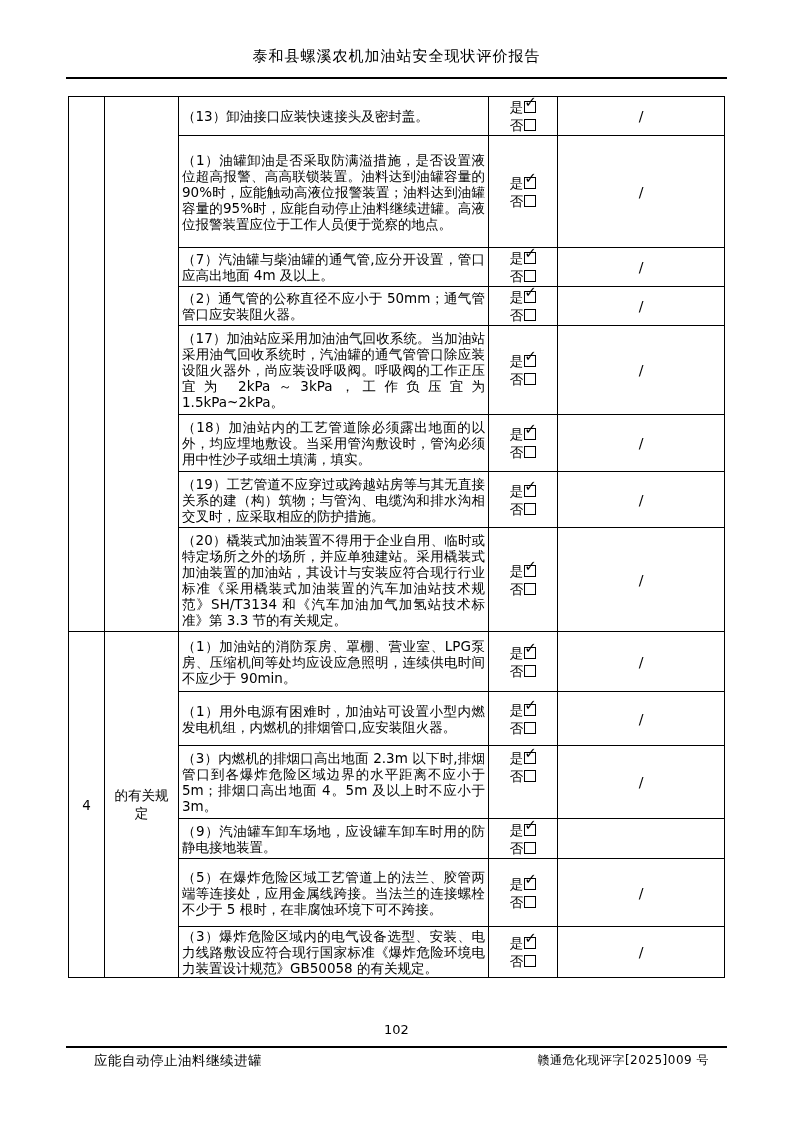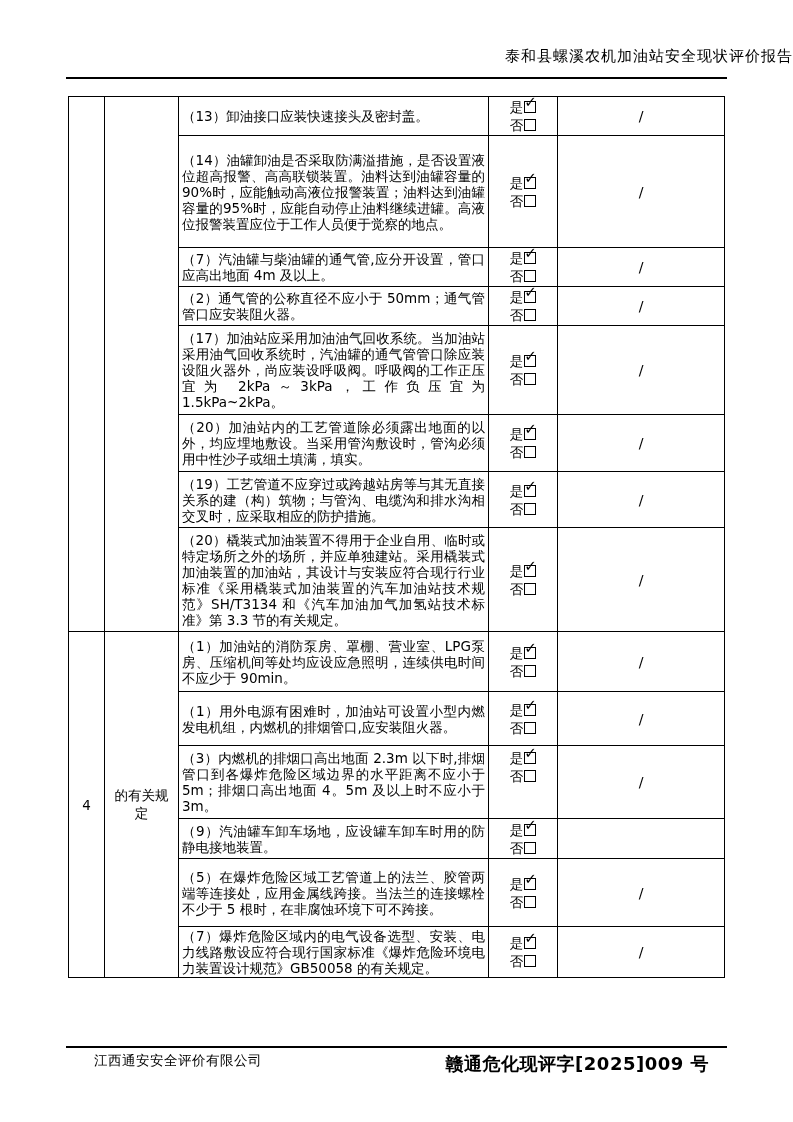--- a/index.html
+++ b/index.html
@@ -1,39 +1,39 @@
 <!DOCTYPE html>
 <html><head>
 <meta charset="utf-8">
 <style>
   html,body{margin:0;padding:0;background:#fff;}
   body{width:793px;height:1122px;position:relative;font-family:"DejaVu Sans",sans-serif;color:#000;}
   .page{position:absolute;inset:0;background:#fff;overflow:hidden;}
 
-  .header-title{position:absolute;top:47px;left:0;width:100%;text-align:right;
+  .header-title{position:absolute;top:47px;left:0;width:100%;text-align:center;
     font-size:15px;letter-spacing:1px;}
   .header-rule{position:absolute;top:77px;left:66px;width:661px;height:2px;background:#000;}
 
   table.doc{position:absolute;top:96px;left:68px;width:656px;border-collapse:collapse;
     table-layout:fixed;font-size:13.5px;}
   table.doc td{border:1.5px solid #000;vertical-align:middle;padding:1px 3px;overflow:hidden;}
   td.c-seq,td.c-cat{text-align:center;padding:0 2px;}
   td.c-text{line-height:16px;text-align:justify;text-justify:inter-ideograph;padding:2px 4px 2px 5px;}
   td.c-check{padding:0;}
   td.c-remark{text-align:center;font-size:14px;}
 
   .cbl{display:flex;align-items:center;justify-content:center;line-height:18px;height:18px;}
   .cb-label{font-size:13.5px;}
   .box{width:12px;height:12px;border:1.5px solid #000;display:inline-block;position:relative;margin-left:1px;box-sizing:border-box;}
   .box .tick{position:absolute;left:-1px;top:-7px;font-size:15px;font-weight:bold;line-height:1;}
 
   .footer-page{position:absolute;top:1022px;left:0;width:100%;text-align:center;font-size:13px;}
   .footer-rule{position:absolute;top:1046px;left:66px;width:661px;height:2px;background:#000;}
   .footer-left{position:absolute;top:1052px;left:94px;font-size:13.5px;letter-spacing:0.5px;}
-  .footer-right{position:absolute;top:1052px;right:84px;font-size:18px;letter-spacing:0.5px;font-weight:bold;}
+  .footer-right{position:absolute;top:1052px;right:84px;font-size:12px;letter-spacing:0.5px;}
 </style>
 </head>
 <body>
 
 <div class="page">
 
   <div class="header-title">泰和县螺溪农机加油站安全现状评价报告</div>
   <div class="header-rule"></div>
 
   <table class="doc">
@@ -58,21 +58,21 @@
               </span>
             </div>
           <div class="cbl">
               <span class="cb-label">否</span>
               <span class="box"></span>
             </div>
         </td>
         <td class="c-remark">/</td>
       </tr>
       <tr style="height:112px">
-        <td class="c-text">（14）油罐卸油是否采取防满溢措施，是否设置液位超高报警、高高联锁装置。油料达到油罐容量的90%时，应能触动高液位报警装置；油料达到油罐容量的95%时，应能自动停止油料继续进罐。高液位报警装置应位于工作人员便于觉察的地点。</td>
+        <td class="c-text">（1）油罐卸油是否采取防满溢措施，是否设置液位超高报警、高高联锁装置。油料达到油罐容量的90%时，应能触动高液位报警装置；油料达到油罐容量的95%时，应能自动停止油料继续进罐。高液位报警装置应位于工作人员便于觉察的地点。</td>
         <td class="c-check">
           <div class="cbl">
               <span class="cb-label">是</span>
               <span class="box">
                 <span class="tick">✓</span>
               </span>
             </div>
           <div class="cbl">
               <span class="cb-label">否</span>
               <span class="box"></span>
@@ -122,21 +122,21 @@
               </span>
             </div>
           <div class="cbl">
               <span class="cb-label">否</span>
               <span class="box"></span>
             </div>
         </td>
         <td class="c-remark">/</td>
       </tr>
       <tr style="height:57px">
-        <td class="c-text">（20）加油站内的工艺管道除必须露出地面的以外，均应埋地敷设。当采用管沟敷设时，管沟必须用中性沙子或细土填满，填实。</td>
+        <td class="c-text">（18）加油站内的工艺管道除必须露出地面的以外，均应埋地敷设。当采用管沟敷设时，管沟必须用中性沙子或细土填满，填实。</td>
         <td class="c-check">
           <div class="cbl">
               <span class="cb-label">是</span>
               <span class="box">
                 <span class="tick">✓</span>
               </span>
             </div>
           <div class="cbl">
               <span class="cb-label">否</span>
               <span class="box"></span>
@@ -253,35 +253,36 @@
               </span>
             </div>
           <div class="cbl">
               <span class="cb-label">否</span>
               <span class="box"></span>
             </div>
         </td>
         <td class="c-remark">/</td>
       </tr>
       <tr style="height:50px">
-        <td class="c-text">（7）爆炸危险区域内的电气设备选型、安装、电力线路敷设应符合现行国家标准《爆炸危险环境电力装置设计规范》GB50058 的有关规定。</td>
+        <td class="c-text">（3）爆炸危险区域内的电气设备选型、安装、电力线路敷设应符合现行国家标准《爆炸危险环境电力装置设计规范》GB50058 的有关规定。</td>
         <td class="c-check">
           <div class="cbl">
               <span class="cb-label">是</span>
               <span class="box">
                 <span class="tick">✓</span>
               </span>
             </div>
           <div class="cbl">
               <span class="cb-label">否</span>
               <span class="box"></span>
             </div>
         </td>
         <td class="c-remark">/</td>
       </tr>
     </tbody>
   </table>
 
+  <div class="footer-page">102</div>
   <div class="footer-rule"></div>
-  <div class="footer-left">江西通安安全评价有限公司</div>
+  <div class="footer-left">应能自动停止油料继续进罐</div>
   <div class="footer-right">赣通危化现评字[2025]009 号</div>
 
 </div>
 
 </body></html>

